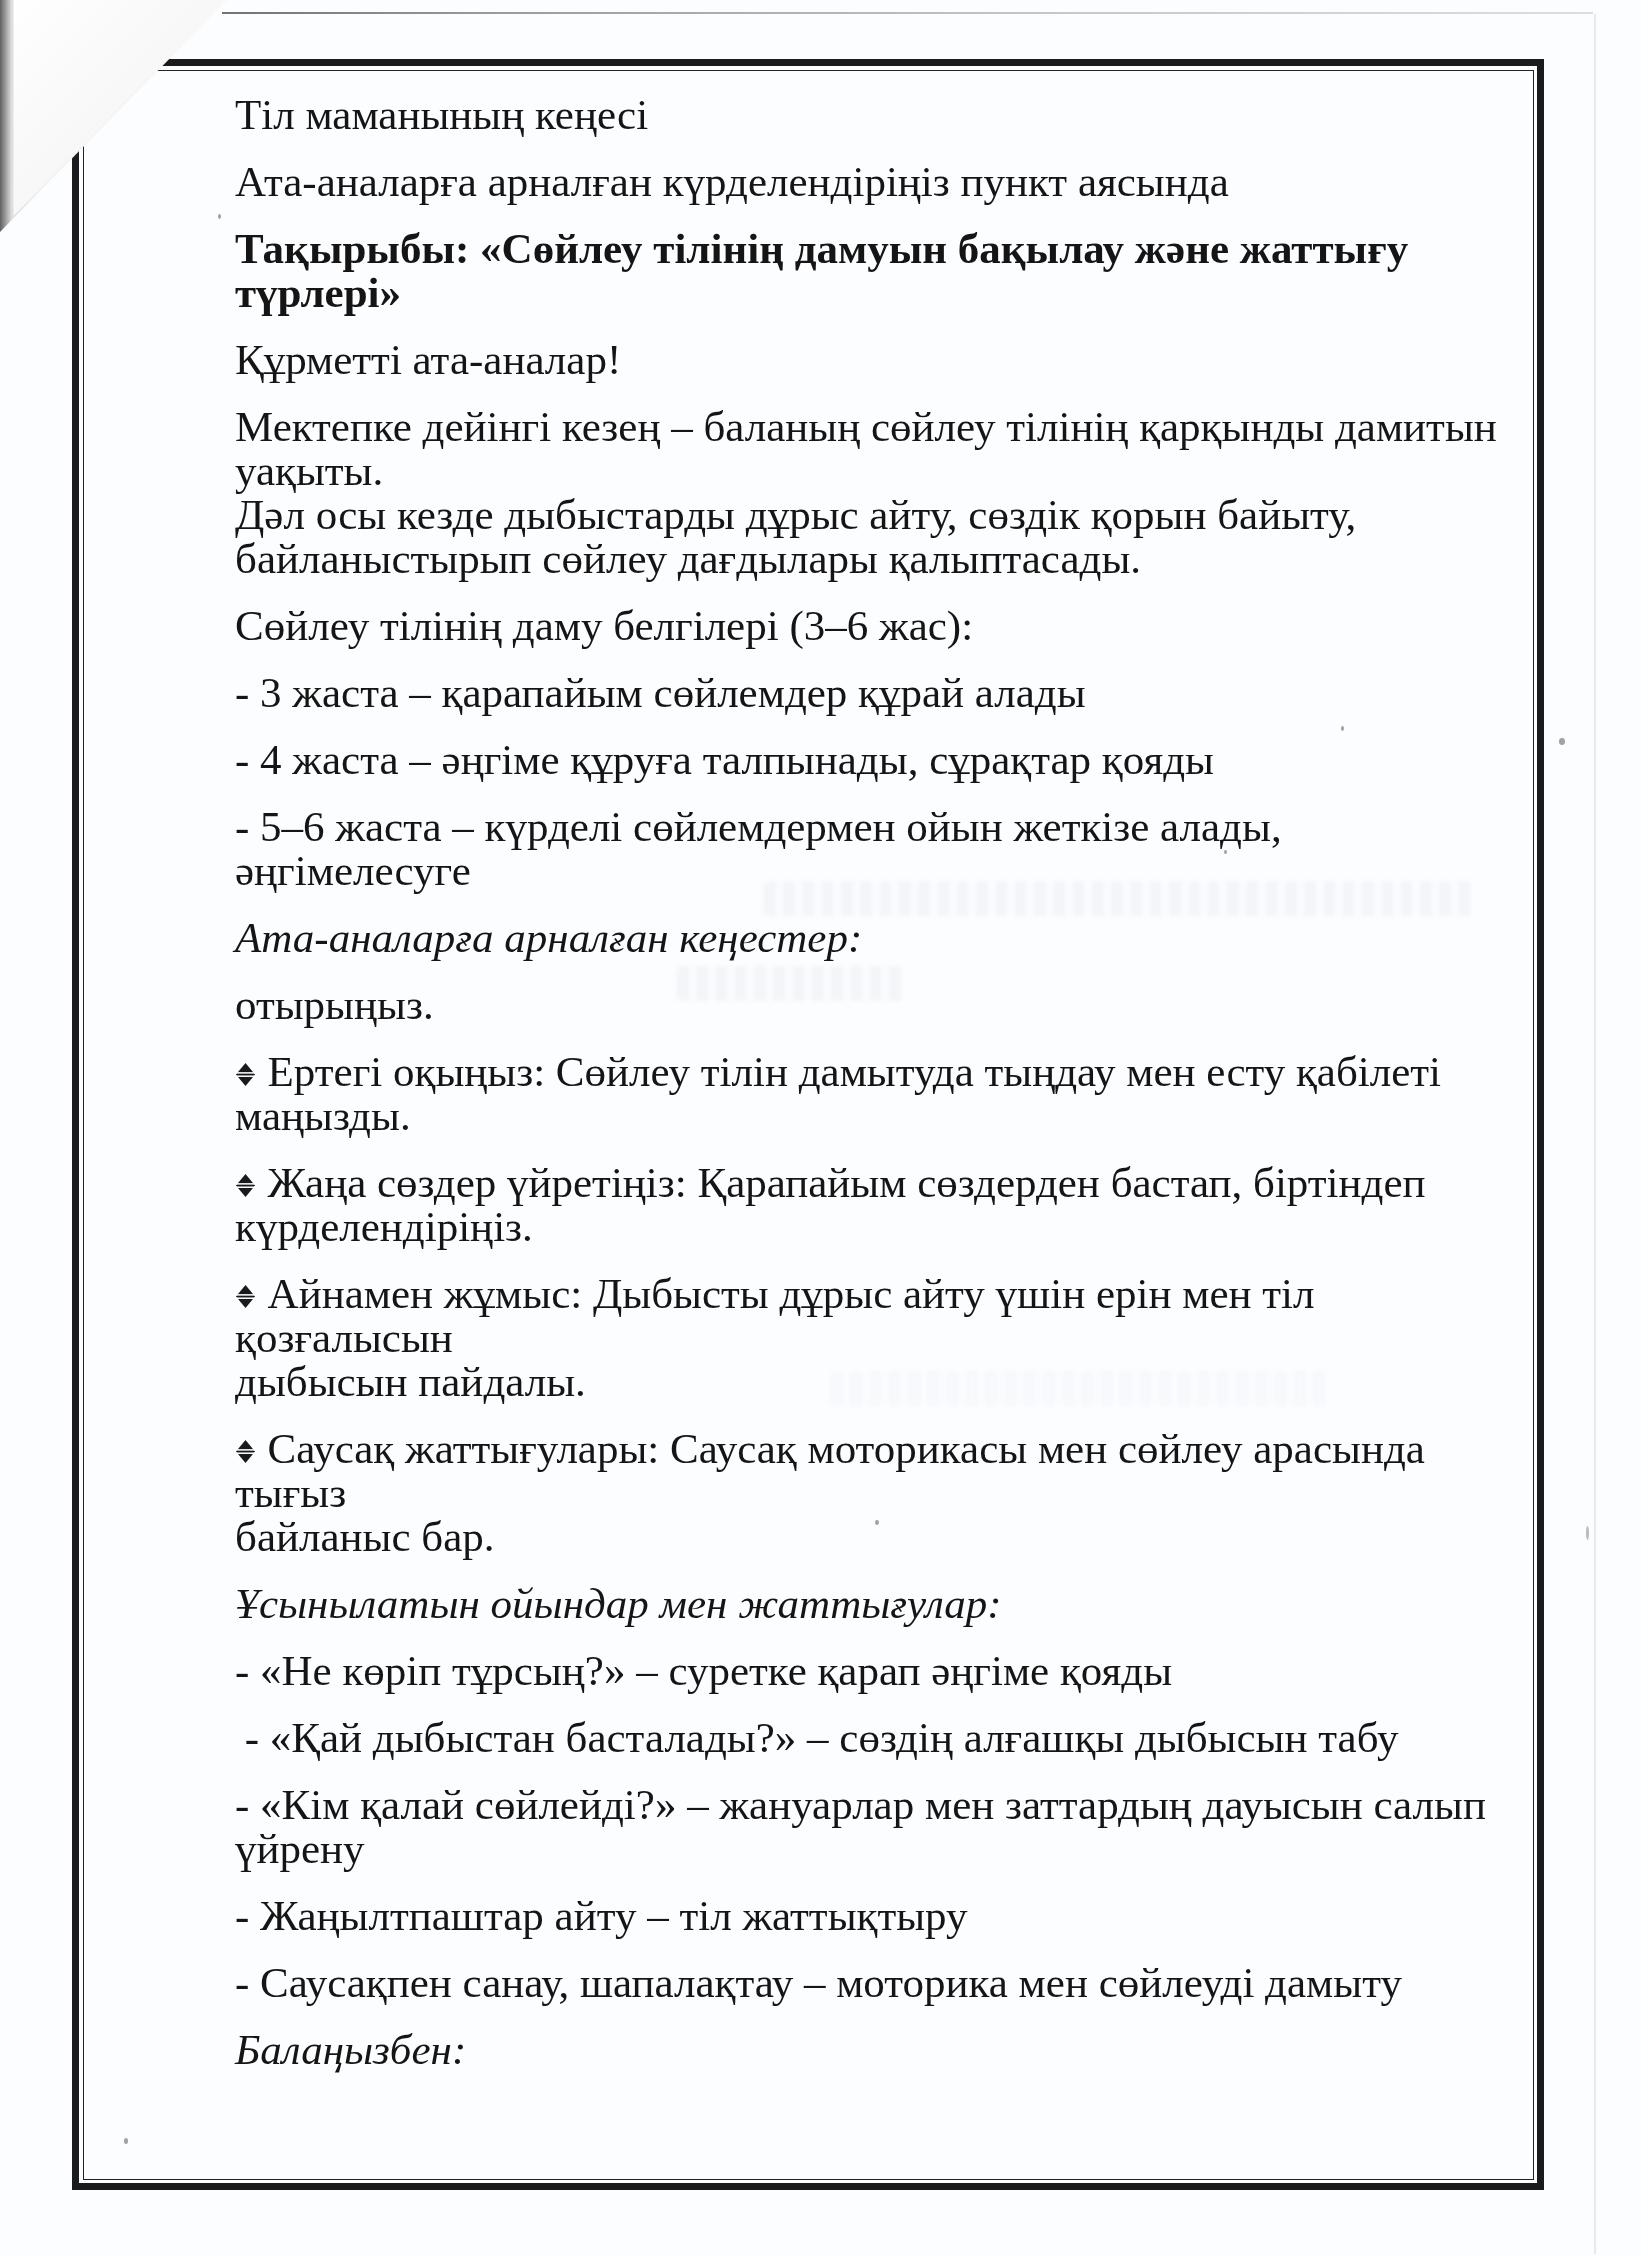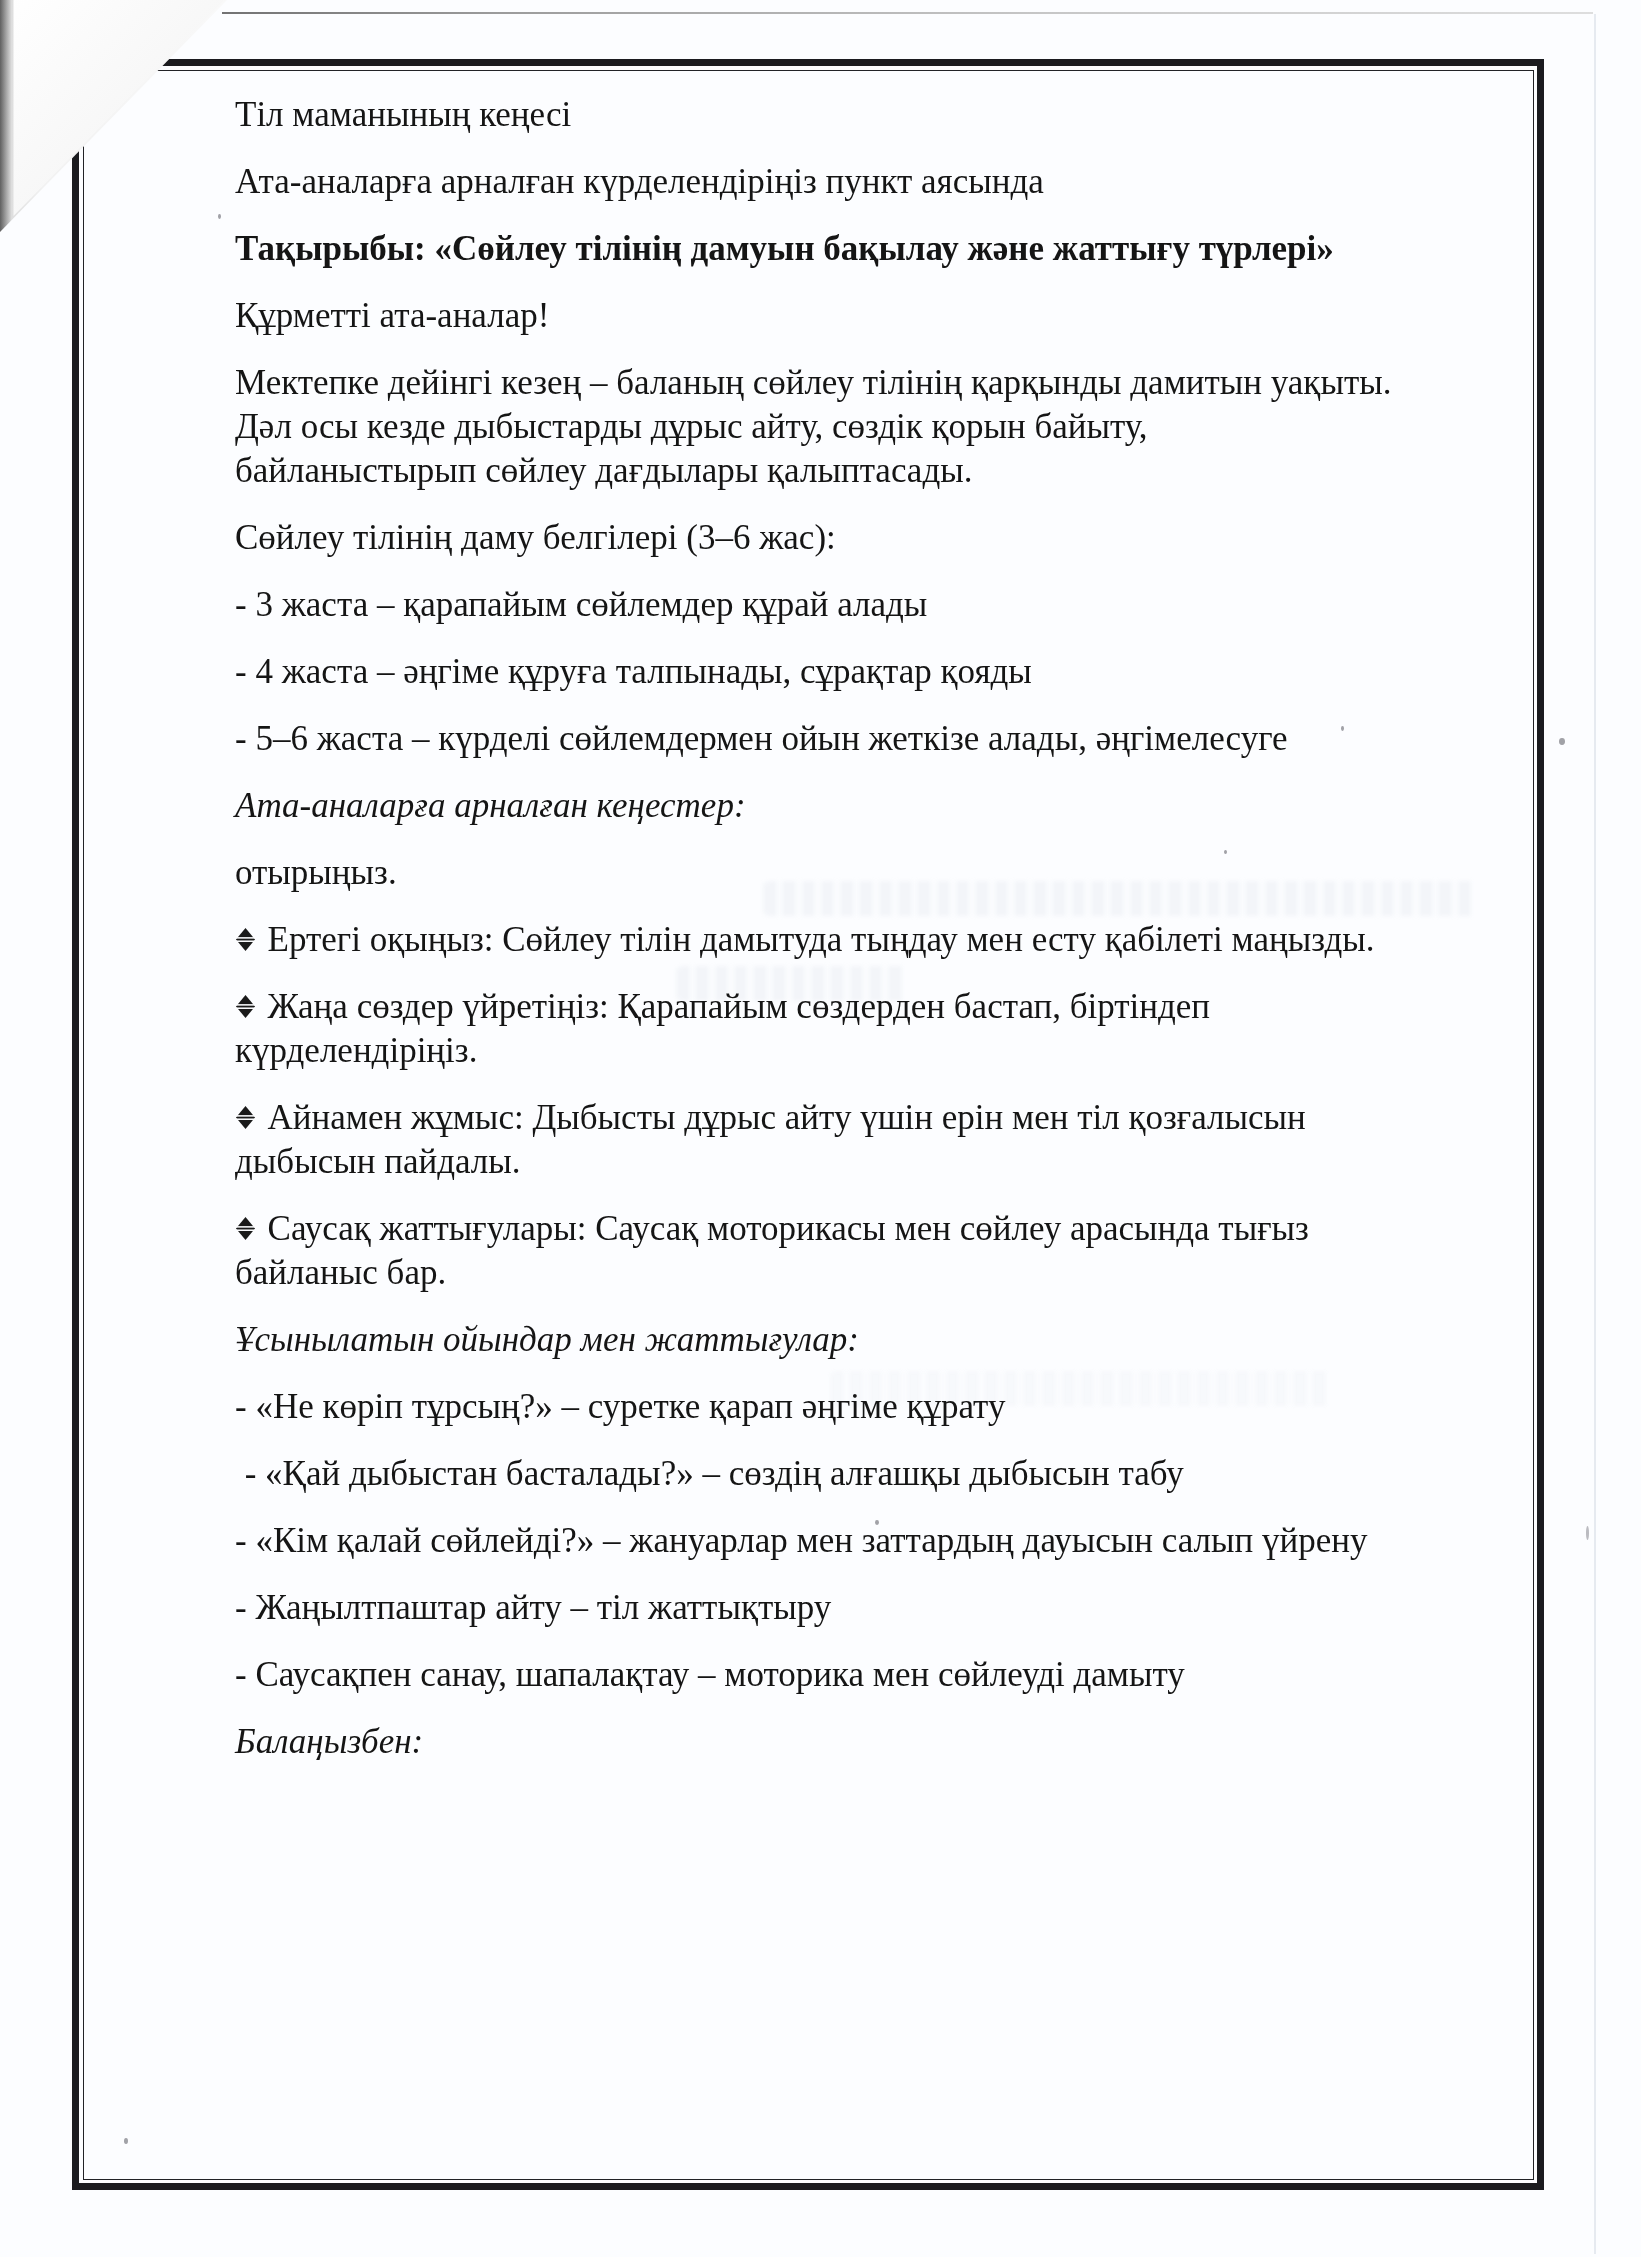--- a/index.html
+++ b/index.html
@@ -74,21 +74,21 @@
       filter: blur(1.9px);
     }
     
     .content {
       position: absolute;
       left: 235px;
       top: 93px;
       width: 1274px;
     }
     .para {
-      font-size: 35px;
+      font-size: 43px;
       line-height: 44px;
       margin: 0 0 23px 0;
       letter-spacing: 0px;
       white-space: normal;
     }
     .para.bold { font-weight: bold; }
     .para.italic { font-style: italic; }
     .line { display: block; }
     .tip {
       position: relative;
@@ -216,21 +216,21 @@
             <rect x="0" y="10.5" width="22" height="1.6" fill="#fcfdff"></rect>
             <rect x="0" y="14" width="22" height="1.6" fill="#fcfdff"></rect>
           </svg>
       </span><span>Саусақ жаттығулары: Саусақ моторикасы мен сөйлеу арасында тығыз</span>
     </span>
     <span class="line">байланыс бар.</span>
   </p>
 
   <p class="para italic">Ұсынылатын ойындар мен жаттығулар:</p>
 
-  <p class="para">- «Не көріп тұрсың?» – суретке қарап әңгіме құрату</p>
+  <p class="para">- «Не көріп тұрсың?» – суретке қарап әңгіме қояды</p>
   <p class="para indent-1">- «Қай дыбыстан басталады?» – сөздің алғашқы дыбысын табу</p>
   <p class="para">- «Кім қалай сөйлейді?» – жануарлар мен заттардың дауысын салып үйрену</p>
   <p class="para">- Жаңылтпаштар айту – тіл жаттықтыру</p>
   <p class="para">- Саусақпен санау, шапалақтау – моторика мен сөйлеуді дамыту</p>
 
   <p class="para italic">Балаңызбен:</p>
 
 
 </div>
 

